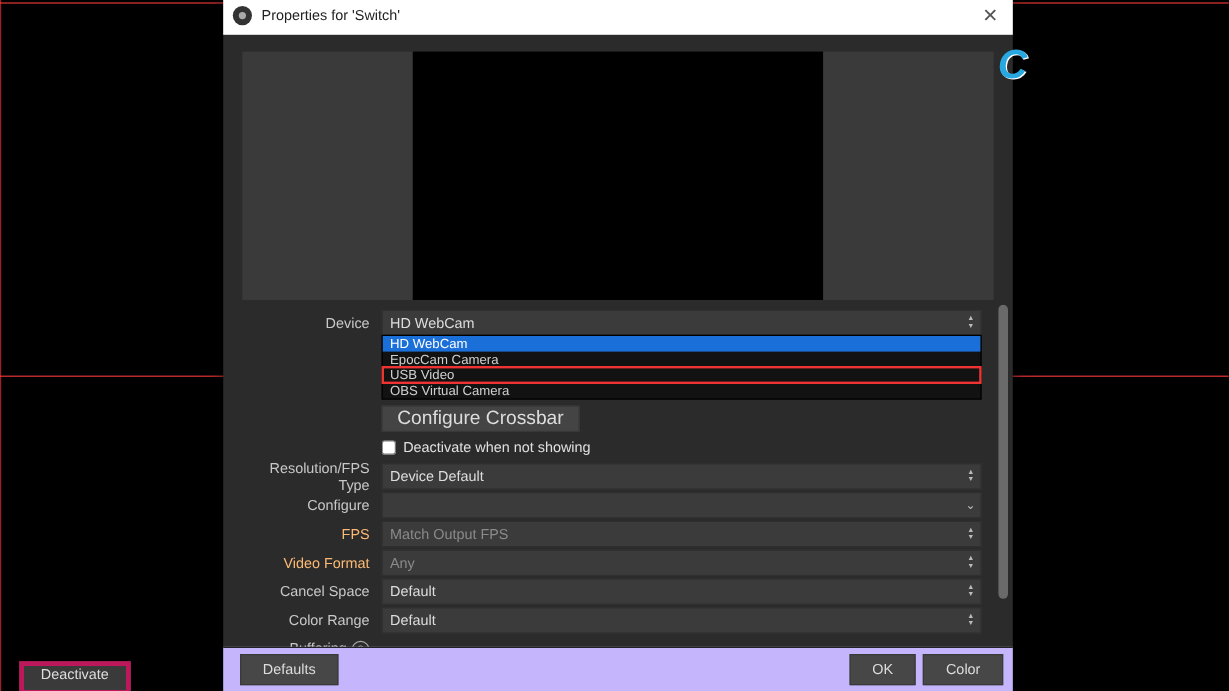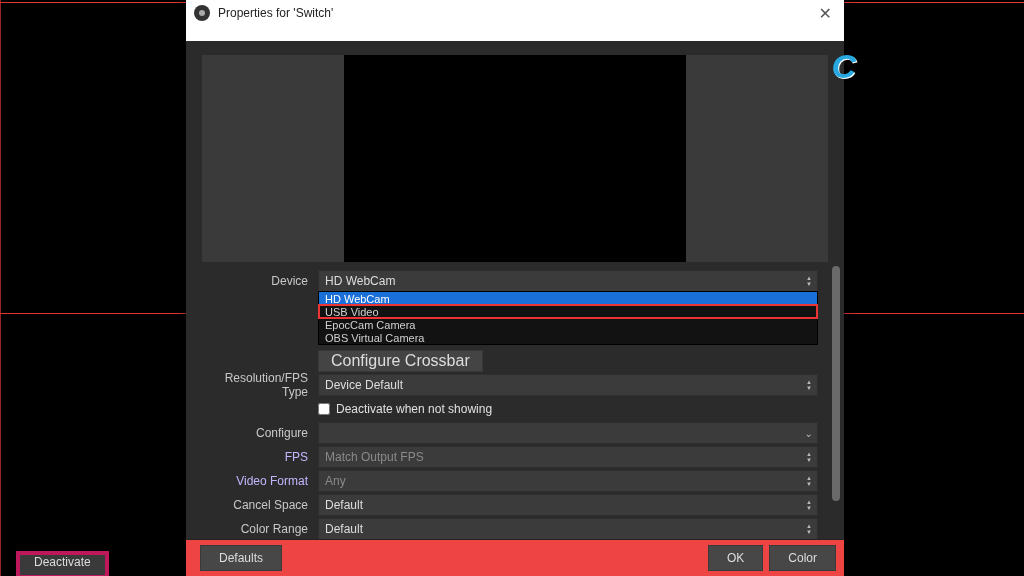--- a/index.html
+++ b/index.html
@@ -1,58 +1,58 @@
 <!DOCTYPE html>
 <html><head>
 <meta charset="utf-8">
 <style>
   html,body{margin:0;padding:0;width:1024px;height:576px;background:#000;font-family:"Segoe UI",Arial,sans-serif;font-size:13px;color:#e0e0e0;overflow:hidden;position:relative}
   .bg-redlines{position:absolute;inset:0;pointer-events:none}
   .bg-redlines .hline{position:absolute;left:0;right:0;height:1px;background:rgba(255,60,60,0.9)}
   .bg-redlines .vline{position:absolute;top:0;bottom:0;width:1px;background:rgba(255,60,60,0.6)}
 
   .dialog{position:absolute;left:186px;top:0;width:658px;height:576px;background:#2b2b2b;display:flex;flex-direction:column;box-shadow:0 2px 12px rgba(0,0,0,.6)}
-  .titlebar{background:#fff;color:#222;height:26px;display:flex;align-items:center;padding:0 8px 15px 8px;font-size:12px}
+  .titlebar{background:#fff;color:#222;height:26px;display:flex;align-items:center;padding:0 8px 3px 8px;font-size:12px}
   .titlebar .app-icon{width:16px;height:16px;border-radius:50%;background:#333;display:flex;align-items:center;justify-content:center;margin-right:8px}
   .titlebar .app-icon::after{content:"";width:6px;height:6px;border-radius:50%;background:#aaa}
   .titlebar .spacer{flex:1}
   .titlebar .close{font-size:16px;cursor:pointer;padding:0 4px;color:#555}
 
   .preview-area{position:relative;height:207px;display:flex;justify-content:center;padding:14px 16px 4px}
   .preview-side{width:146px;background:#3a3a3a}
   .preview-main{width:350px;background:#000}
   .logo-c{position:absolute;right:-12px;top:6px;font-size:34px;font-weight:800;font-style:italic;color:#28a8e0;text-shadow:1px 1px 0 #fff}
 
   .form{flex:1;overflow:hidden;position:relative;display:flex;flex-direction:column;padding:4px 12px 0 10px}
   .scroll-body{flex:1;overflow:hidden;position:relative;padding-right:14px}
   .vscroll{position:absolute;right:4px;top:0;bottom:0;width:8px}
   .vscroll .thumb{position:absolute;left:0;right:0;top:0;height:86%;background:#6a6a6a;border-radius:4px}
 
   .row{display:flex;align-items:center;height:22px;margin-bottom:2px}
   .lbl{width:112px;text-align:right;padding-right:10px;color:#c8c8c8;font-size:12px}
-  .lbl.red{color:#c4b5fd}
+  .lbl.red{color:#fdba74}
   .ctl{flex:1;position:relative}
 
   .dropdown{height:20px;background:#3b3b3b;border:1px solid #2f2f2f;display:flex;align-items:center;padding:0 18px 0 6px;font-size:12px;color:#ddd;position:relative}
   .dropdown.disabled{color:#8a8a8a}
   .dropdown .chev{position:absolute;right:4px;top:50%;transform:translateY(-50%);font-size:10px;color:#bbb}
   .dropdown .stepper{position:absolute;right:2px;top:0;bottom:0;width:12px;display:flex;flex-direction:column;align-items:center;justify-content:center;font-size:6px;color:#bbb;line-height:6px}
 
   .options-list{position:absolute;left:0;right:0;top:21px;background:#121212;border:1px solid #000;z-index:5}
   .opt{height:13px;font-size:11px;padding:0 6px;display:flex;align-items:center;color:#d0d0d0;cursor:pointer}
   .opt.sel{background:#1a6fd8;color:#fff}
   .opt.hl{outline:2px solid #e33;outline-offset:-1px}
 
   .btn{background:#444;border:1px solid #383838;height:20px;padding:0 12px;display:inline-flex;align-items:center;font-size:16px;color:#ddd;cursor:pointer}
   .check{display:flex;align-items:center;gap:6px;font-size:12px}
   .check input{accent-color:#888;width:12px;height:12px;margin:0}
 
   .help{display:inline-flex;align-items:center;justify-content:center;width:13px;height:13px;border:1px solid #aaa;border-radius:50%;font-size:9px;color:#aaa;margin-left:4px}
 
-  .footer{height:36px;display:flex;align-items:center;padding:0 8px;background:#ef4444;border-top:1px solid #222}
+  .footer{height:36px;display:flex;align-items:center;padding:0 8px;background:#c4b5fd;border-top:1px solid #222}
   .footer .gap{flex:1}
   .footer .fbtn{background:#474747;border:1px solid #3a3a3a;height:24px;padding:0 18px;margin-left:6px;font-size:12px;color:#ddd;cursor:pointer;display:inline-flex;align-items:center}
 
   .deactivate-strip{position:absolute;left:0;bottom:0;height:22px;padding-left:16px;display:flex;align-items:center}
   .deactivate-strip .dbtn{background:#3a3a3a;border:4px solid #be185d;height:20px;padding:0 14px;font-size:12px;color:#ddd}
 </style>
 </head>
 <body>
 
 <div class="bg-redlines">
@@ -86,54 +86,54 @@
 
       <div class="row" style="position:relative;z-index:6">
         <div class="lbl">Device</div>
         <div class="ctl">
           <div class="dropdown">
             <span>HD WebCam</span>
             <span class="stepper">▲<br>▼</span>
           </div>
           <div class="options-list">
             <div class="opt sel">HD WebCam</div>
+            <div class="opt">EpocCam Camera</div>
             <div class="opt hl">USB Video</div>
-            <div class="opt">EpocCam Camera</div>
             <div class="opt">OBS Virtual Camera</div>
           </div>
         </div>
       </div>
 
       <div style="height:56px"></div>
 
       <div class="row">
         <div class="lbl"></div>
         <div class="ctl">
           <span class="btn">Configure Crossbar</span>
         </div>
-      </div>
-
-      <div class="row">
-        <div class="lbl">Resolution/FPS Type</div>
-        <div class="ctl">
-            <div class="dropdown">
-          <span>Device Default</span>
-          <span class="stepper">▲<br>▼</span>
-        </div>
-          </div>
       </div>
 
       <div class="row">
         <div class="lbl"></div>
         <div class="ctl">
           <label class="check">
             <input type="checkbox" style="">
             <span>Deactivate when not showing</span>
           </label>
         </div>
+      </div>
+
+      <div class="row">
+        <div class="lbl">Resolution/FPS Type</div>
+        <div class="ctl">
+            <div class="dropdown">
+          <span>Device Default</span>
+          <span class="stepper">▲<br>▼</span>
+        </div>
+          </div>
       </div>
 
       <div class="row">
         <div class="lbl">Configure</div>
         <div class="ctl">
             <div class="dropdown">
           <span></span>
           <span class="chev">⌄</span>
         </div>
           </div>

